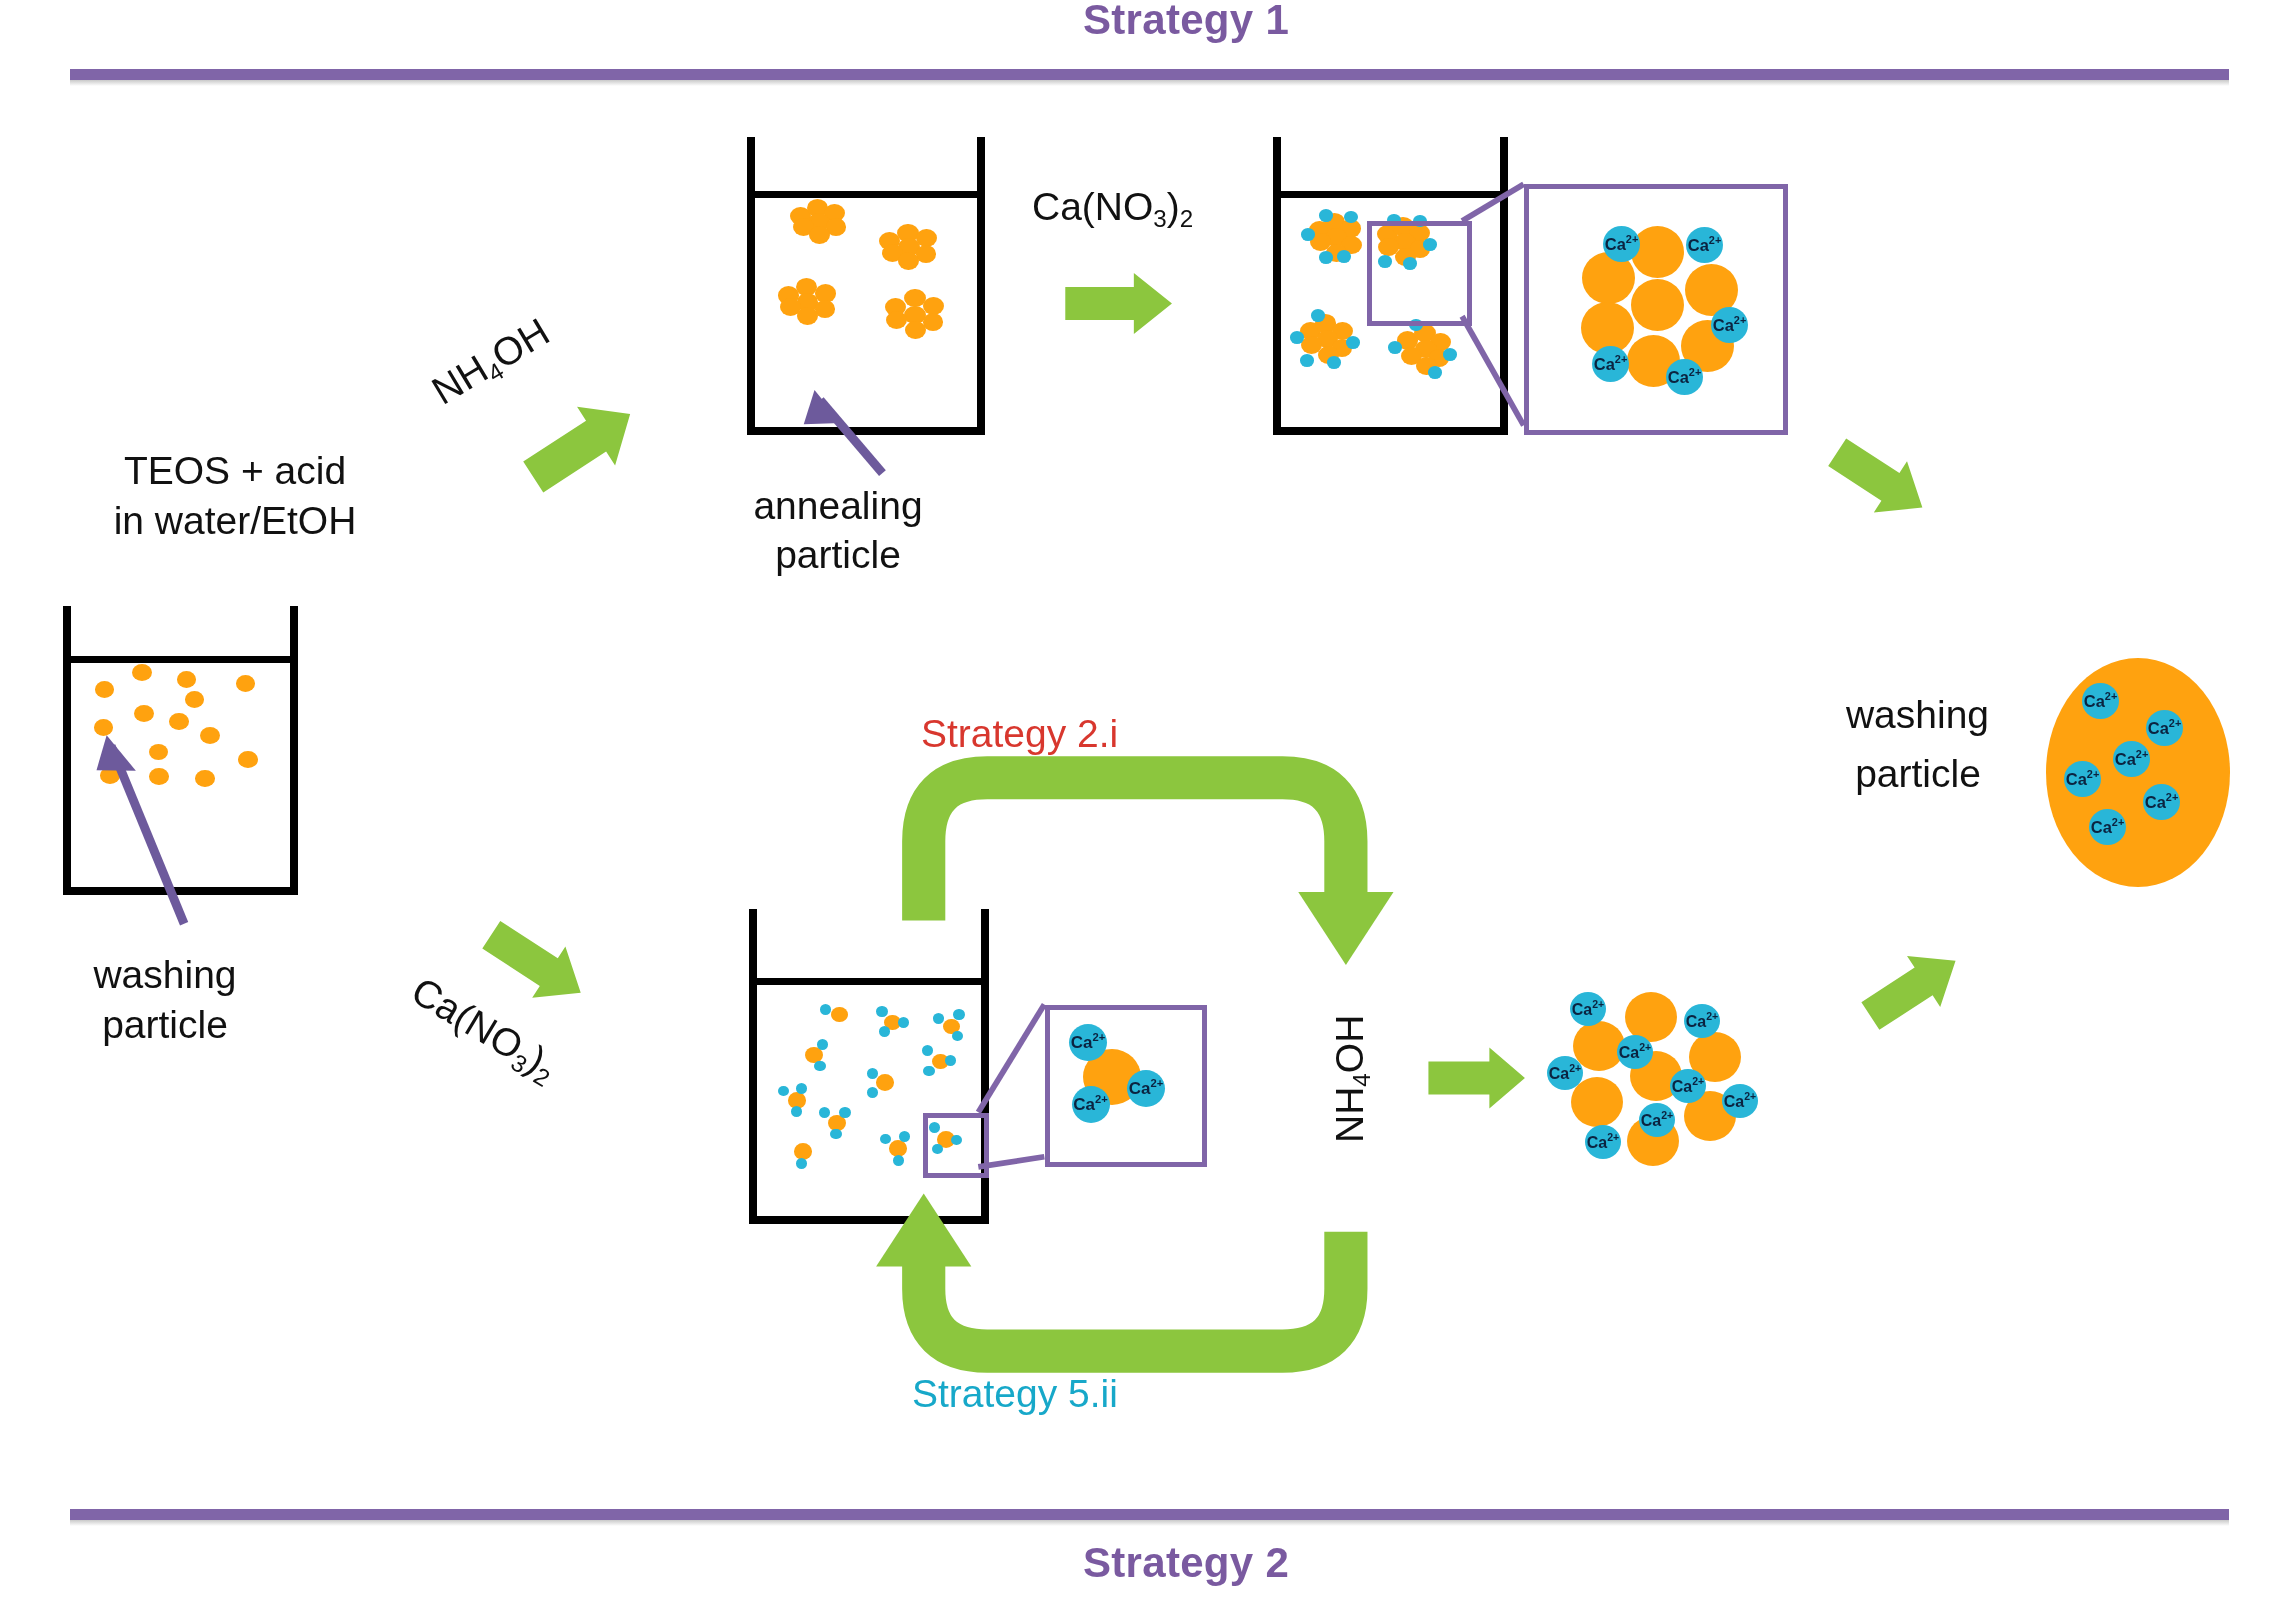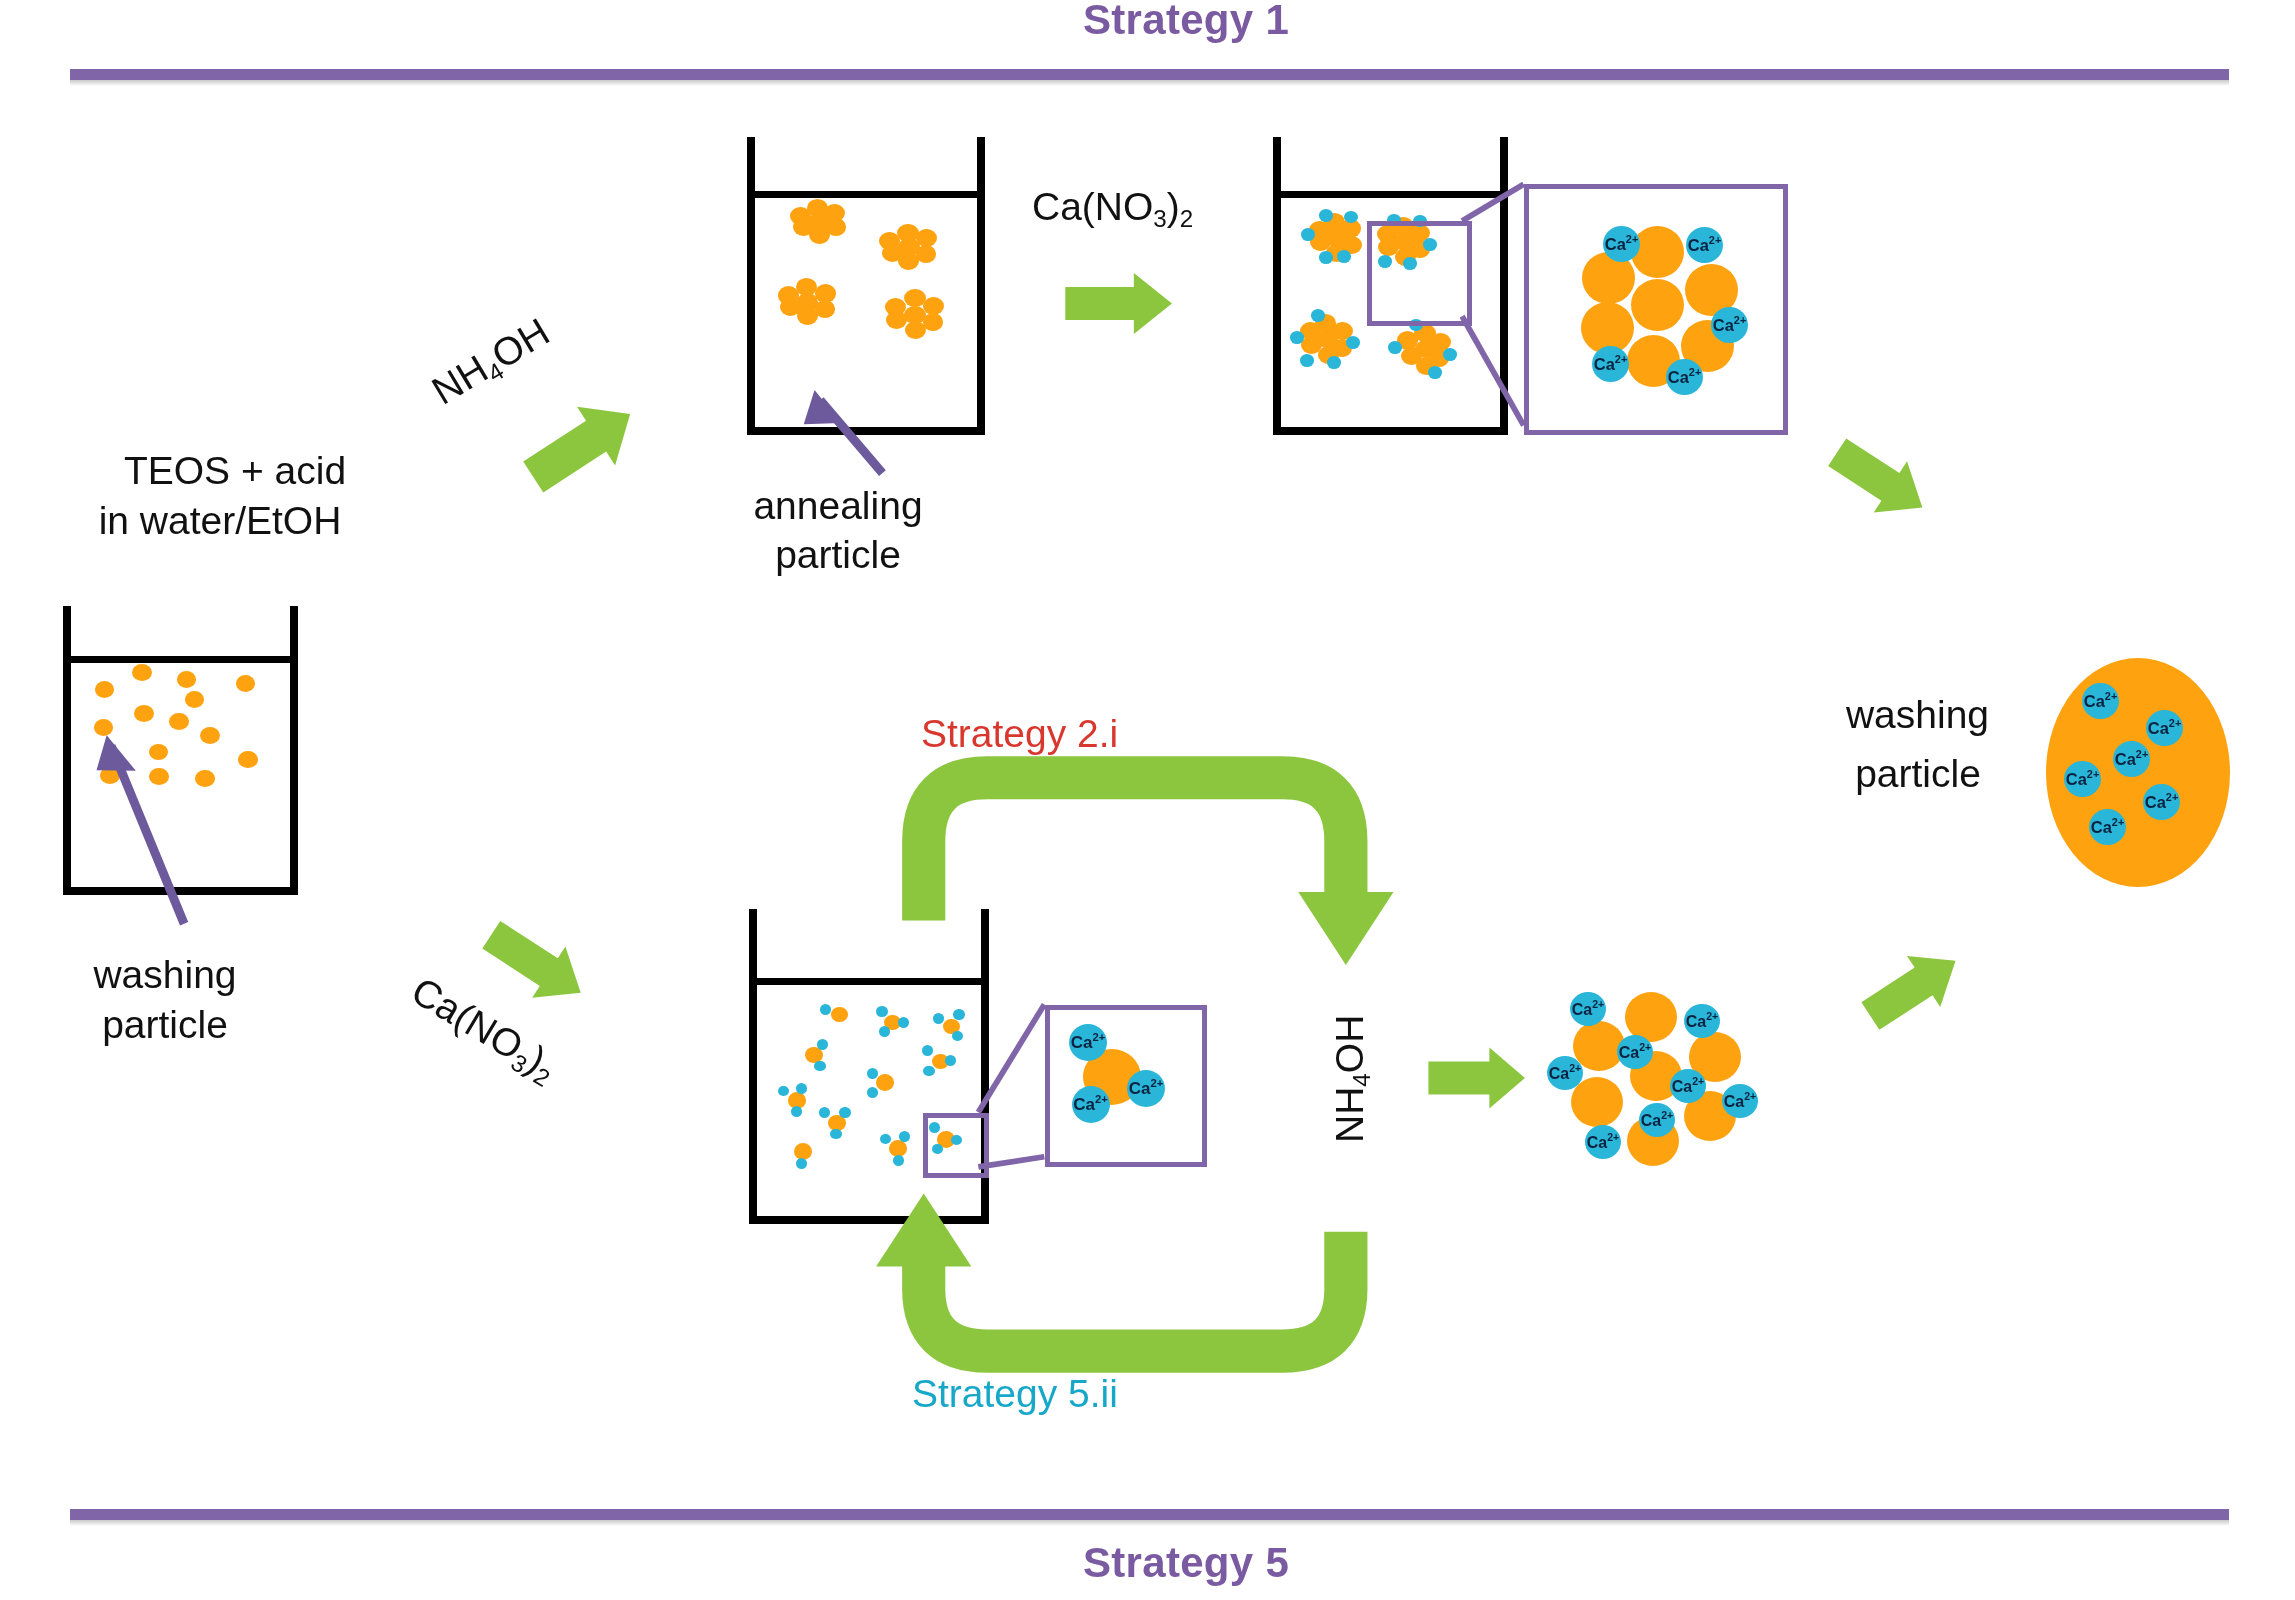--- a/index.html
+++ b/index.html
@@ -39,24 +39,24 @@
 </style>
 </head>
 <body>
 
 <div class="banner-bar" style="left:70px;top:69px;width:2159px;"></div>
 <div class="banner-shadow" style="left:70px;top:80px;width:2159px;"></div>
 <div class="banner-title" style="left:1083px;top:-3.8px;">Strategy 1</div>
 
 <div class="banner-bar" style="left:70px;top:1509px;width:2159px;"></div>
 <div class="banner-shadow" style="left:70px;top:1520px;width:2159px;"></div>
-<div class="banner-title" style="left:1083px;top:1539px;">Strategy 5</div>
+<div class="banner-title" style="left:1083px;top:1539px;">Strategy 2</div>
 
 <div class="lbl c" style="left:70px;top:448px;width:330px;">TEOS + acid</div>
-<div class="lbl c" style="left:42px;top:498px;width:356px;text-align:center;">in water/EtOH</div>
+<div class="lbl c" style="left:57px;top:498px;width:356px;text-align:center;">in water/EtOH</div>
 
 <div class="beaker" style="left:63px;top:606px;width:235px;height:289px;">
   <div class="wallL"></div>
   <div class="wallR"></div>
   <div class="bottom"></div>
   <div class="liquid" style="top:50px;"></div>
   <div class="p" style="left:32px;top:75px;width:19px;height:16.5px;"></div>
   <div class="p" style="left:69px;top:58px;width:20.3px;height:17px;"></div>
   <div class="p" style="left:114px;top:65px;width:19px;height:16.5px;"></div>
   <div class="p" style="left:173px;top:69px;width:19px;height:16.5px;"></div>

